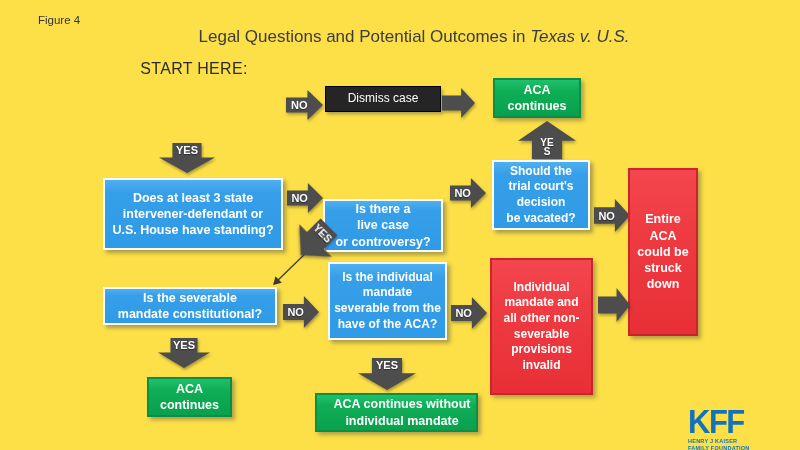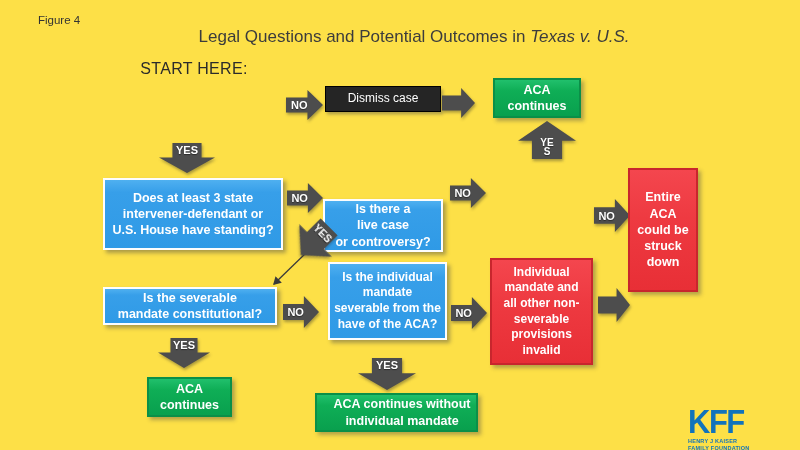--- a/index.html
+++ b/index.html
@@ -118,28 +118,31 @@
   <div class="node blue" style="left:323px;top:167px;width:120px;height:53px;margin-top:32px;">
       <span>Is there a live case or controversy?</span>
     </div>
 
   <div class="arrow" style="left:450px;top:178px;width:36px;height:30px;">
     <div class="shape arr-right">
       <span class="alabel">NO</span>
       </div>
     </div>
 
+  <div class="node blue" style="left:492px;top:160px;width:98px;height:70px;font-size:12px;">
+      <span>Should the trial court's decision be vacated?</span>
+    </div>
 
   <div class="arrow" style="left:594px;top:199px;width:36px;height:33px;">
     <div class="shape arr-right">
       <span class="alabel">NO</span>
       </div>
     </div>
 
-  <div class="node red" style="left:628px;top:168px;width:70px;height:124px;font-size:12.5px;">
+  <div class="node red" style="left:628px;top:168px;width:70px;height:168px;font-size:12.5px;">
       <span>Entire ACA could be struck down</span>
     </div>
 
   <svg class="connector-svg" width="60" height="50">
     <defs>
       <marker id="ah" markerWidth="7" markerHeight="7" refX="5" refY="3.5" orient="auto">
         <path d="M0,0 L6,3.5 L0,7 Z" fill="#3a3a3a"></path>
       </marker>
     </defs>
     <line x1="50" y1="8" x2="16" y2="41" stroke="#3a3a3a" stroke-width="1.3" marker-end="url(#ah)"></line>
@@ -163,21 +166,21 @@
   <div class="node blue" style="left:328px;top:262px;width:119px;height:78px;font-size:12px;">
       <span>Is the individual mandate severable from the have of the ACA?</span>
     </div>
 
   <div class="arrow" style="left:451px;top:297px;width:36px;height:32px;">
     <div class="shape arr-right">
       <span class="alabel">NO</span>
       </div>
     </div>
 
-  <div class="node red" style="left:490px;top:258px;width:103px;height:107px;">
+  <div class="node red" style="left:490px;top:258px;width:103px;height:137px;">
       <span>Individual mandate and all other non-severable provisions invalid</span>
     </div>
 
   <div class="arrow" style="left:598px;top:288px;width:32px;height:34px;">
     <div class="shape arr-right"></div>
     </div>
 
   <div class="arrow" style="left:158px;top:338px;width:52px;height:30px;">
     <div class="shape arr-down">
       <span class="alabel">YES</span>

